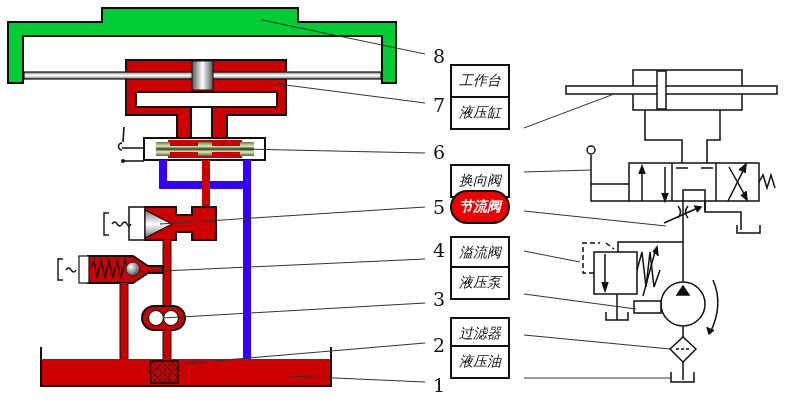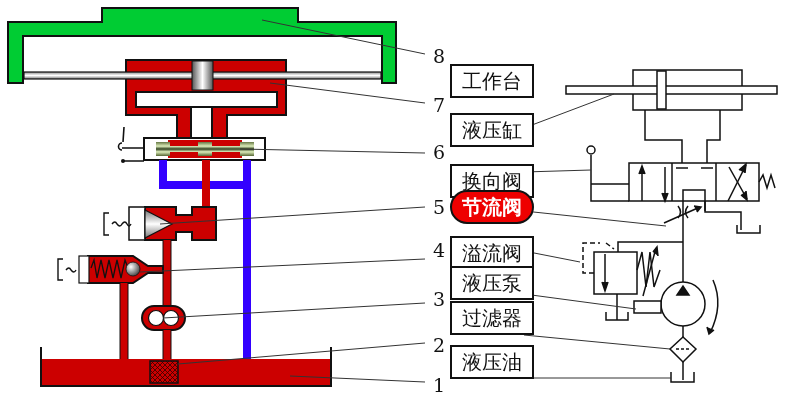--- a/index.html
+++ b/index.html
@@ -1,22 +1,22 @@
 <!DOCTYPE html>
 <html><head>
   <meta charset="utf-8">
   <style>
     html, body { margin: 0; padding: 0; background: #ffffff; }
     body { width: 788px; height: 411px; position: relative; overflow: hidden; font-family: "DejaVu Serif", serif; }
     svg { position: absolute; left: 0; top: 0; }
     .label-box {
-      position: absolute; left: 450px; width: 84px; height: 34px;
+      position: absolute; left: 450px; width: 60px; height: 34px;
       border: 2px solid #111; box-sizing: border-box; background: #fff;
       display: flex; align-items: center; justify-content: center;
-      font-family: "DejaVu Serif", serif; font-size: 20px; color: #111;
+      font-family: "DejaVu Serif", serif; font-size: 14px; color: #111; font-style: italic;
     }
     .label-box.active { background: #ee0000; color: #fff; font-weight: bold; font-family: "DejaVu Sans", sans-serif; border-radius: 17px; }
     .num {
       position: absolute; left: 430px; width: 18px; text-align: center;
       font-family: "DejaVu Serif", serif; font-size: 19px; color: #111; line-height: 20px;
     }
   </style>
 </head>
 <body>
 
@@ -195,19 +195,19 @@
 <div class="num" style="top:46px">8</div>
 <div class="num" style="top:95px">7</div>
 <div class="num" style="top:142px">6</div>
 <div class="num" style="top:197px">5</div>
 <div class="num" style="top:240px">4</div>
 <div class="num" style="top:289px">3</div>
 <div class="num" style="top:335px">2</div>
 <div class="num" style="top:375px">1</div>
 
 <div class="label-box" style="top:64px">工作台</div>
-<div class="label-box" style="top:113px">液压缸</div>
+<div class="label-box" style="top:96px">液压缸</div>
 <div class="label-box" style="top:164px">换向阀</div>
 <div class="label-box active" style="top:190px">节流阀</div>
 <div class="label-box" style="top:236px">溢流阀</div>
 <div class="label-box" style="top:266px">液压泵</div>
-<div class="label-box" style="top:301px">过滤器</div>
+<div class="label-box" style="top:317px">过滤器</div>
 <div class="label-box" style="top:345px">液压油</div>
 
 </body></html>

